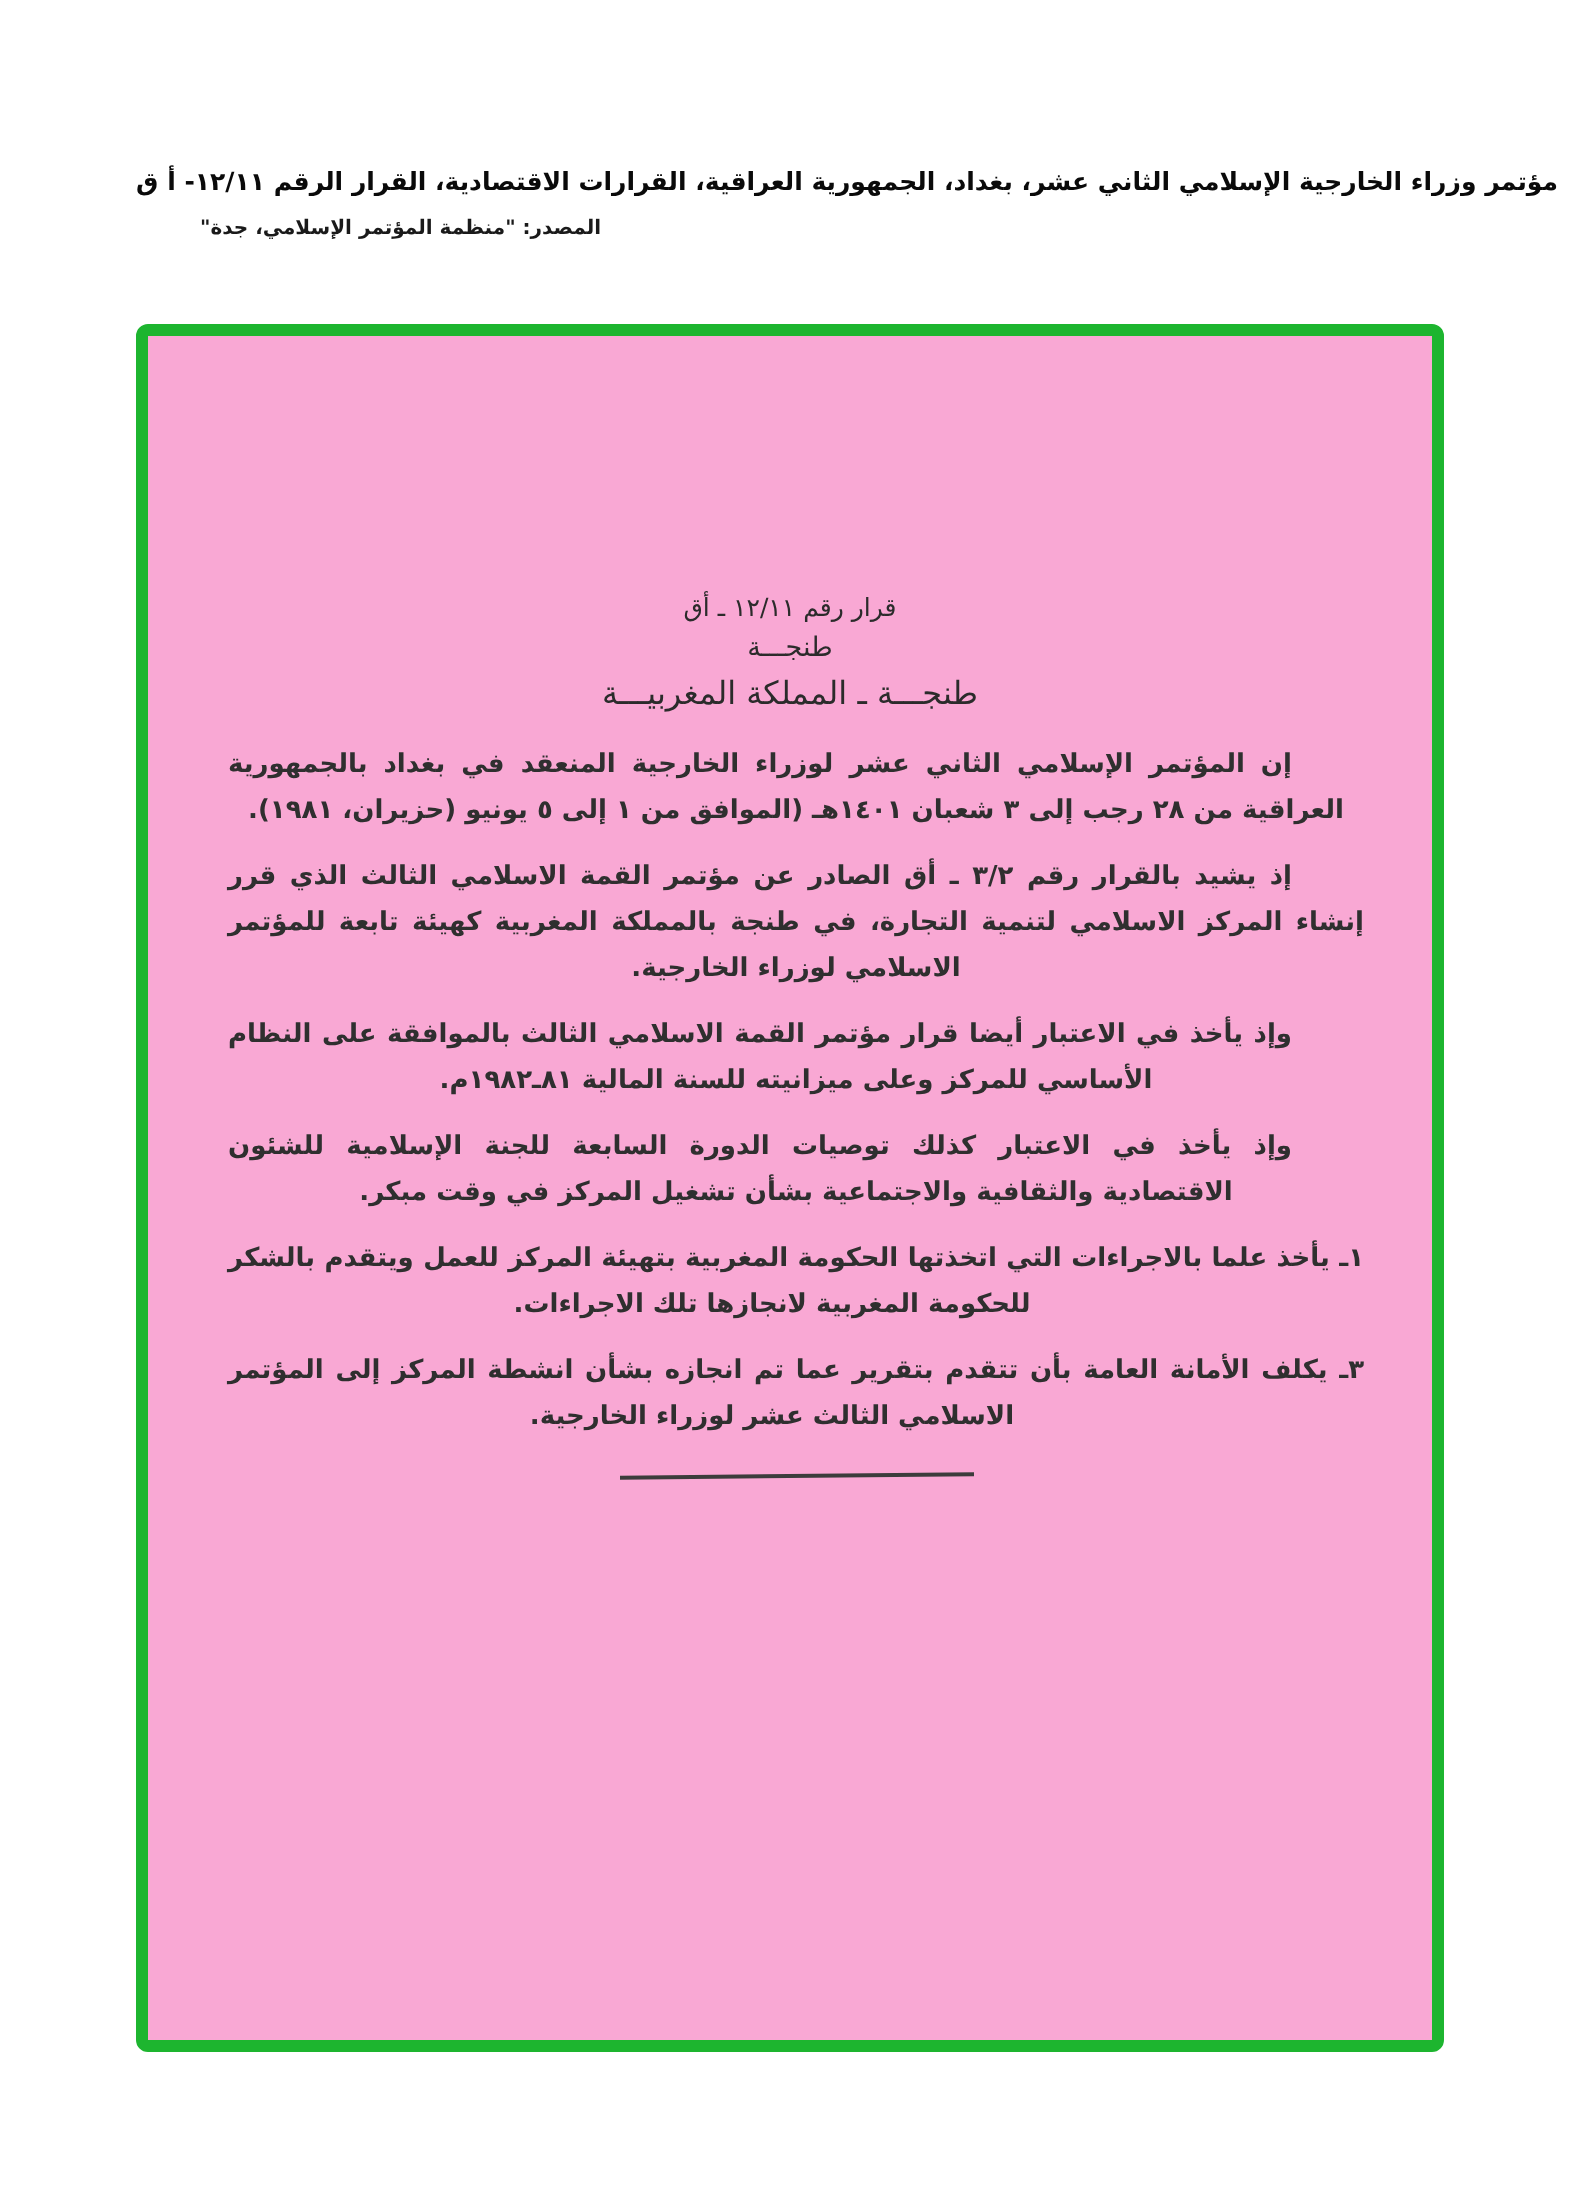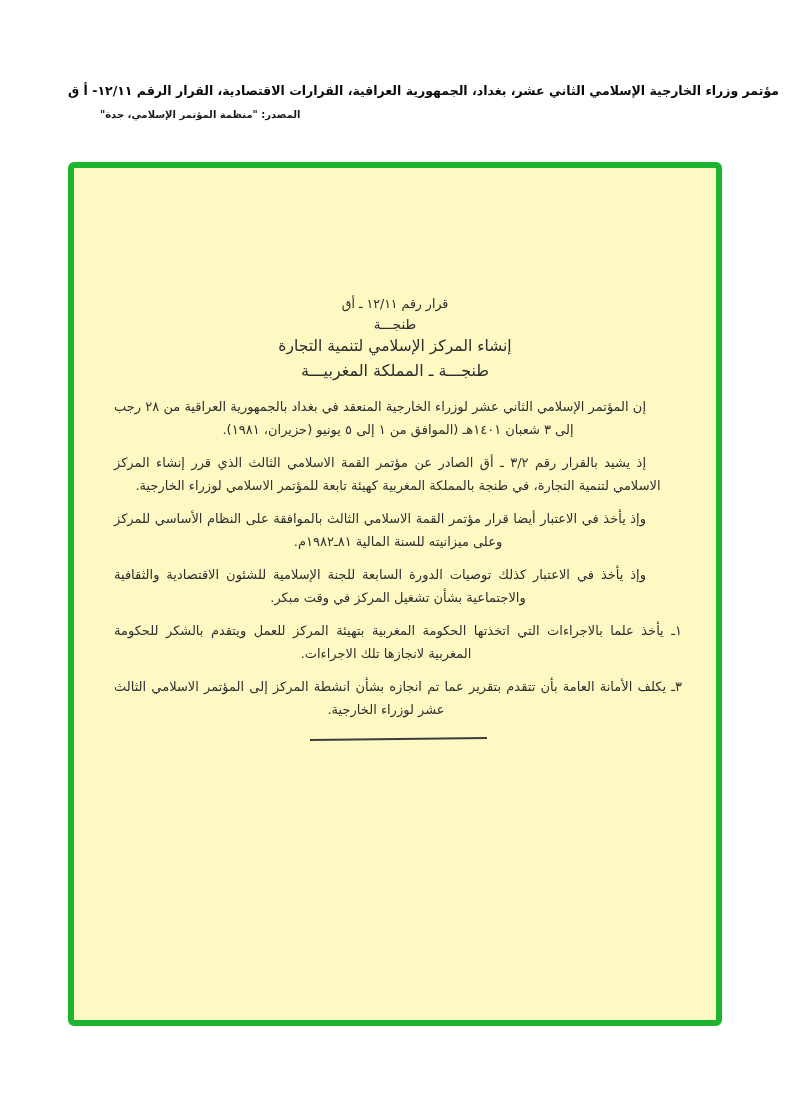--- a/index.html
+++ b/index.html
@@ -22,36 +22,37 @@
     direction:rtl;
     font-size:10px;font-weight:bold;color:#1a1a1a;
     white-space:nowrap;
   }
 
   
   .frame{
     position:absolute;left:68px;top:162px;
     width:642px;height:852px;
     border:6px solid #1db52f;border-radius:6px;
-    background:#fef9c3;
+    background:#f9a8d4;
   }
 
   .title{
     direction:rtl;text-align:center;
     margin-top:128px;color:#2b2b2b;
   }
   .t1{font-size:12.5px;margin-bottom:5px;}
   .t2{font-size:13.5px;margin-bottom:5px;}
   .t3{font-size:15.5px;margin-bottom:6px;}
   .t4{font-size:16px;}
 
   .bodytext{
     direction:rtl;
     margin:15px 34px 0 40px;
     color:#2f2f2f;
+    font-weight:bold;
   }
   .para{
     font-size:13px;line-height:23px;
     text-align:justify;text-align-last:center;
     margin:0 0 10px 0;
   }
   .para.indent{text-indent:36px;}
   .para.item{padding-right:24px;text-indent:-24px;}
 
   .sig{
@@ -67,21 +68,20 @@
 
   <div class="hdr1">مؤتمر وزراء الخارجية الإسلامي الثاني عشر، بغداد، الجمهورية العراقية، القرارات الاقتصادية، القرار الرقم ١٢/١١- أ ق</div>
 
   <div class="hdr2">المصدر: "منظمة المؤتمر الإسلامي، جدة"</div>
 
   <div class="frame">
 
     <div class="title">
       <div class="t1">قرار رقم ١٢/١١ ـ أق</div>
       <div class="t2">طنجـــة</div>
-      <div class="t3">إنشاء المركز الإسلامي لتنمية التجارة</div>
       <div class="t4">طنجـــة ـ المملكة المغربيـــة</div>
     </div>
 
     <div class="bodytext">
       <p class="para indent">إن المؤتمر الإسلامي الثاني عشر لوزراء الخارجية المنعقد في بغداد بالجمهورية العراقية من ٢٨ رجب إلى ٣ شعبان ١٤٠١هـ (الموافق من ١ إلى ٥ يونيو (حزيران، ١٩٨١).</p>
       <p class="para indent">إذ يشيد بالقرار رقم ٣/٢ ـ أق الصادر عن مؤتمر القمة الاسلامي الثالث الذي قرر إنشاء المركز الاسلامي لتنمية التجارة، في طنجة بالمملكة المغربية كهيئة تابعة للمؤتمر الاسلامي لوزراء الخارجية.</p>
       <p class="para indent">وإذ يأخذ في الاعتبار أيضا قرار مؤتمر القمة الاسلامي الثالث بالموافقة على النظام الأساسي للمركز وعلى ميزانيته للسنة المالية ٨١ـ١٩٨٢م.</p>
       <p class="para indent">وإذ يأخذ في الاعتبار كذلك توصيات الدورة السابعة للجنة الإسلامية للشئون الاقتصادية والثقافية والاجتماعية بشأن تشغيل المركز في وقت مبكر.</p>
 
       <p class="para item">١ـ يأخذ علما بالاجراءات التي اتخذتها الحكومة المغربية بتهيئة المركز للعمل ويتقدم بالشكر للحكومة المغربية لانجازها تلك الاجراءات.</p>

